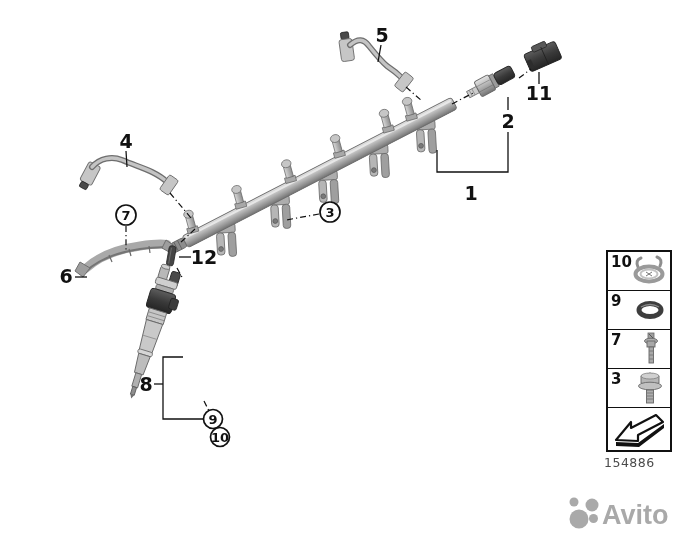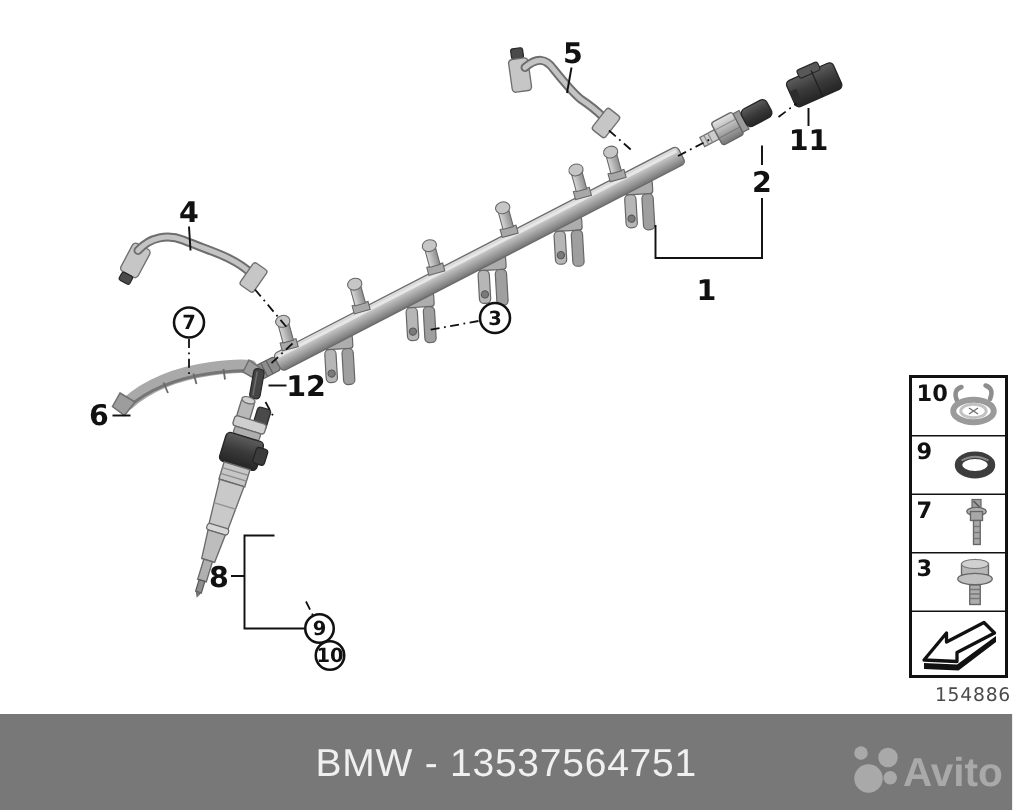--- a/index.html
+++ b/index.html
@@ -11,21 +11,21 @@
   .ld{stroke:#111;stroke-width:1.3;fill:none;}
   .dd{stroke:#111;stroke-width:1.2;fill:none;stroke-dasharray:6 3 1.2 3;}
   .circ{fill:#fff;stroke:#111;stroke-width:1.7;}
   
   .ptable{position:absolute;left:606px;top:250px;width:66px;background:#fff;
           border:2px solid #111;box-sizing:border-box;}
   .pcell{position:relative;height:39px;border-bottom:1.5px solid #111;box-sizing:border-box;}
   .pcell:last-child{border-bottom:none;height:42px;}
   .pcell .ref{position:absolute;left:3px;top:1px;font-weight:bold;font-size:15px;color:#111;}
   .pcell svg{position:absolute;right:0px;top:1px;}
-  .fignum{position:absolute;left:604px;top:455px;width:70px;text-align:right;
+  .fignum{position:absolute;left:604px;top:455px;width:70px;text-align:left;
           font-size:12.5px;color:#4b4b4b;letter-spacing:.5px;}
   
   .footer{position:absolute;left:0;top:476px;width:675px;height:64px;background:#787878;}
   .footer-title{position:absolute;left:0;top:0;width:100%;height:64px;line-height:64px;
                 text-align:center;color:#f0f0f0;font-size:26px;
                 font-family:"Liberation Sans",sans-serif;letter-spacing:.5px;}
   .avito{position:absolute;left:558px;top:486px;width:115px;height:50px;}
   .avito-word{font-family:"Liberation Sans",sans-serif;font-weight:bold;font-size:27px;fill:#a9a9a9;}
 </style>
 </head>
@@ -307,23 +307,20 @@
     <div class="pcell">
       <svg width="60" height="41" viewBox="0 0 60 41">
         <path d="M6,33 L28,34 L54,15 L54,19 L29,38 L6,37 Z" fill="#111"></path>
         <path d="M6,31 L21,13 L21,19 L46,6 L53,13 L28,26 L28,32 Z" fill="#fff" stroke="#111" stroke-width="2.2" stroke-linejoin="round"></path>
       </svg>
     </div>
   </div>
   <div class="fignum">154886</div>
 
   
-  <div class="footer">
-    <div class="footer-title">BMW - 13537564751</div>
-  </div>
   <svg class="avito" viewBox="0 0 115 50">
     <circle cx="16" cy="16" r="4.5" fill="#a9a9a9"></circle>
     <circle cx="34" cy="19" r="6.5" fill="#a9a9a9"></circle>
     <circle cx="21" cy="33" r="9.5" fill="#a9a9a9"></circle>
     <circle cx="35.5" cy="32.5" r="4.5" fill="#a9a9a9"></circle>
     <text class="avito-word" x="44" y="38">Avito</text>
   </svg>
 
 </div>
 

